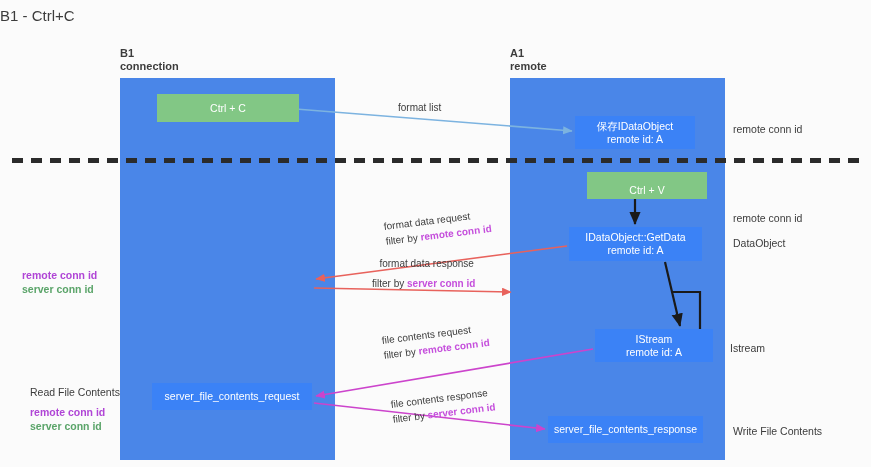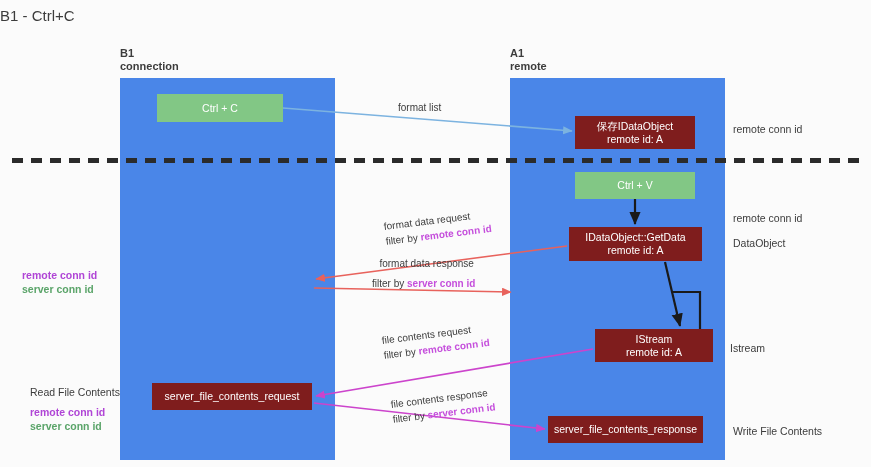--- a/index.html
+++ b/index.html
@@ -29,25 +29,25 @@
   #head-a1{left:510px;top:47px;}
 
   
   .box{
     position:absolute;box-sizing:border-box;
     display:flex;flex-direction:column;align-items:center;justify-content:center;
     color:#ffffff;font-size:10.5px;line-height:13px;text-align:center;
     padding:2px 4px;
   }
   .box.green{background:#82c785;}
-  .box.orange{background:#7f1d1d;text-align:right;}
-
-  #box-ctrlc{left:157px;top:94px;width:126px;height:28px;}
+  .box.orange{background:#3b82f6;text-align:right;}
+
+  #box-ctrlc{left:157px;top:94px;width:142px;height:28px;}
   #box-save-ido{left:575px;top:116px;width:120px;height:33px;}
-  #box-ctrlv{left:575px;top:172px;width:120px;height:27px;}
+  #box-ctrlv{left:587px;top:172px;width:120px;height:27px;justify-content:flex-end;}
   #box-getdata{left:569px;top:227px;width:133px;height:34px;}
   #box-sfdreq{left:152px;top:267px;width:160px;height:26px;}
   #box-sfdresp{left:514px;top:279px;width:158px;height:26px;}
   #box-istream{left:595px;top:329px;width:118px;height:33px;}
   #box-sfcreq{left:152px;top:383px;width:160px;height:27px;}
   #box-sfcresp{left:548px;top:416px;width:155px;height:27px;}
 
   
   #divider{
     position:absolute;left:12px;top:158px;width:850px;height:5px;

